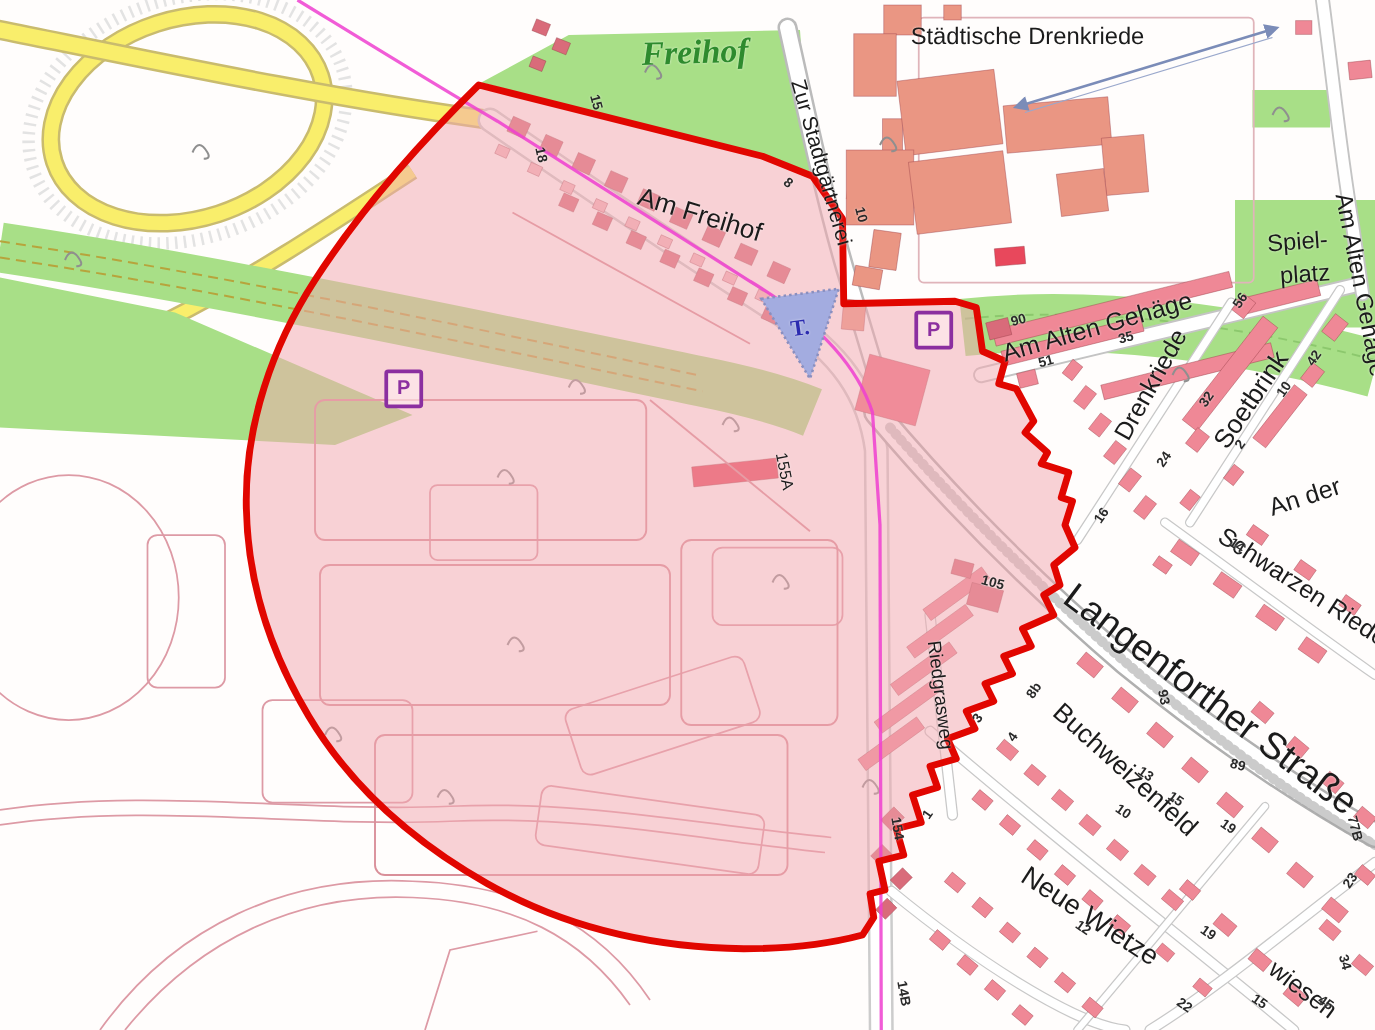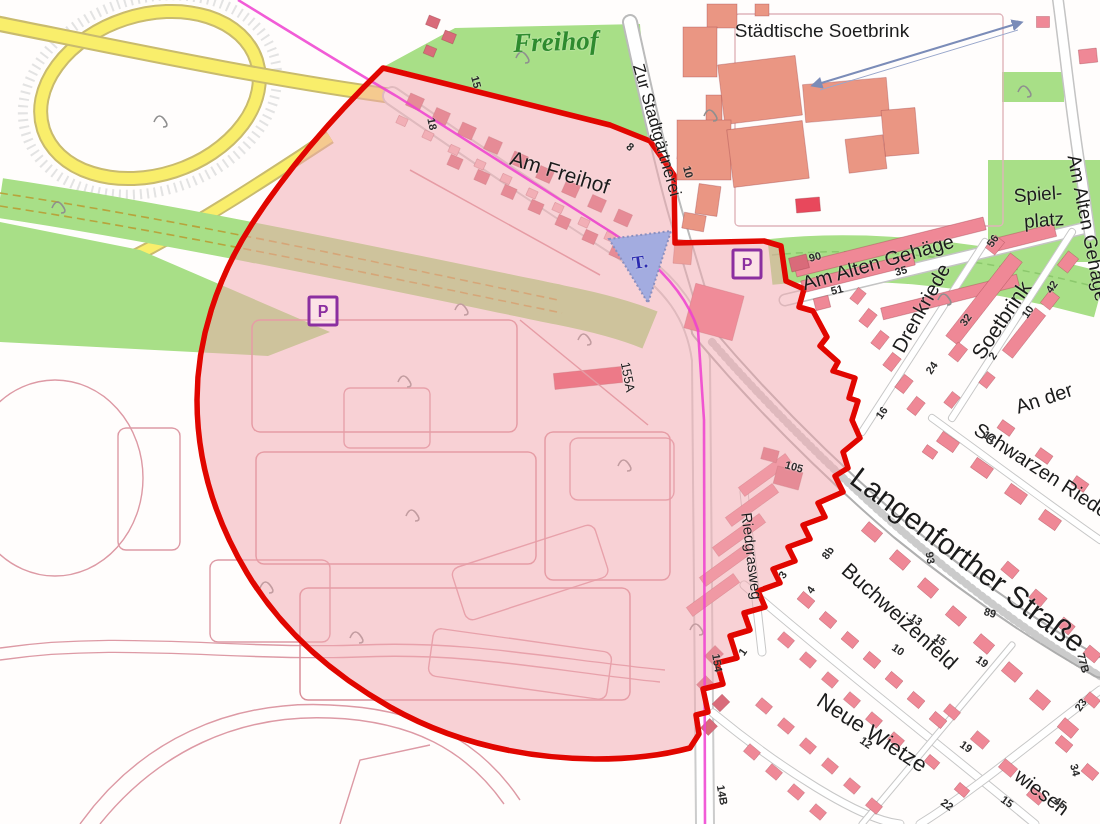--- a/index.html
+++ b/index.html
@@ -278,21 +278,21 @@
   <polygon points="609,239 671,231 648,303" fill="#a3ace0" stroke="#8a8fbf" stroke-width="2" stroke-dasharray="2 2.5"></polygon>
 
   <g>
     <line x1="818" y1="84" x2="1016" y2="24" stroke="#7b8cb8" stroke-width="2" marker-start="url(#arwS)" marker-end="url(#arwE)"></line>
     <line x1="820" y1="90" x2="1018" y2="30" stroke="#9aa8cc" stroke-width="1"></line>
   </g>
 </svg>
 
 <div id="labels">
       <div class="lbl serif-italic" style="left: 556px; top: 42px; --r: -2deg; font-size: 27px; color: rgb(46, 139, 46);">Freihof</div>
-      <div class="lbl" style="left: 822px; top: 30px; --r: 0deg; font-size: 19px;">Städtische Soetbrink</div>
+      <div class="lbl" style="left: 822px; top: 30px; --r: 0deg; font-size: 19px;">Städtische Drenkriede</div>
       <div class="lbl" style="left: 1038px; top: 194px; --r: -4deg; font-size: 19px;">Spiel-</div>
       <div class="lbl" style="left: 1044px; top: 220px; --r: -4deg; font-size: 19px;">platz</div>
       <div class="lbl" style="left: 657px; top: 130px; --r: 74deg; font-size: 17px;">Zur Stadtgärtnerei</div>
       <div class="lbl" style="left: 560px; top: 172px; --r: 17deg; font-size: 21px;">Am Freihof</div>
       <div class="lbl" style="left: 878px; top: 262px; --r: -16deg; font-size: 20px;">Am Alten Gehäge</div>
       <div class="lbl" style="left: 1088px; top: 228px; --r: 79deg; font-size: 19px;">Am Alten Gehäge</div>
       <div class="lbl" style="left: 921px; top: 308px; --r: -61deg; font-size: 20px;">Drenkriede</div>
       <div class="lbl" style="left: 1001px; top: 320px; --r: -56deg; font-size: 21px;">Soetbrink</div>
       <div class="lbl" style="left: 1044px; top: 398px; --r: -18deg; font-size: 20px;">An der</div>
       <div class="lbl" style="left: 1042px; top: 470px; --r: 33deg; font-size: 20px;">Schwarzen Riede</div>

